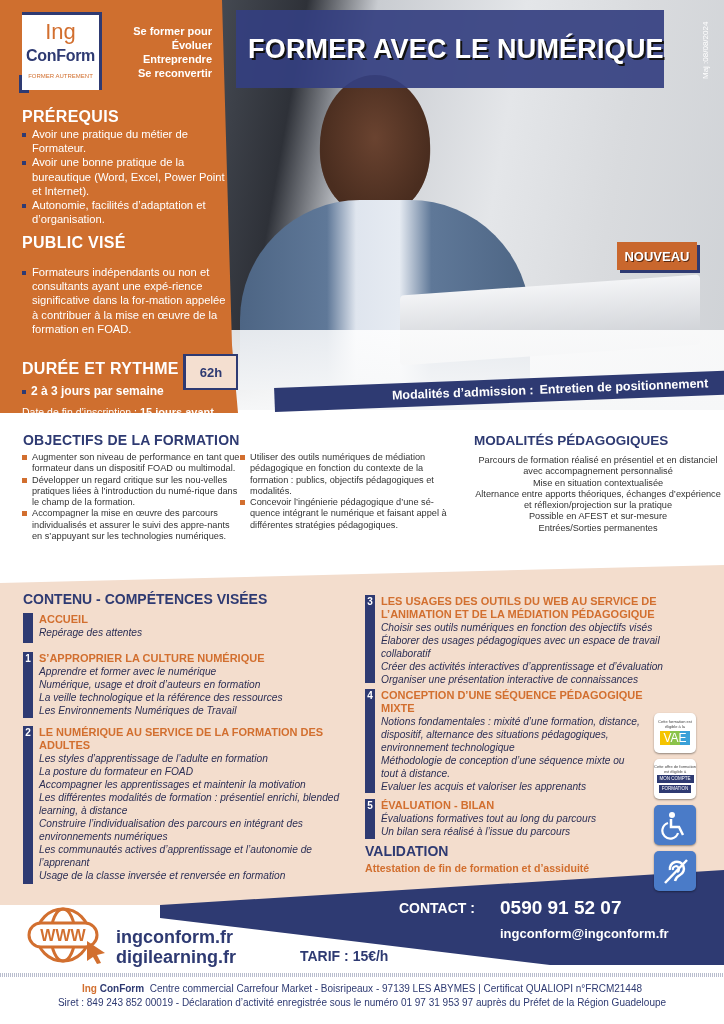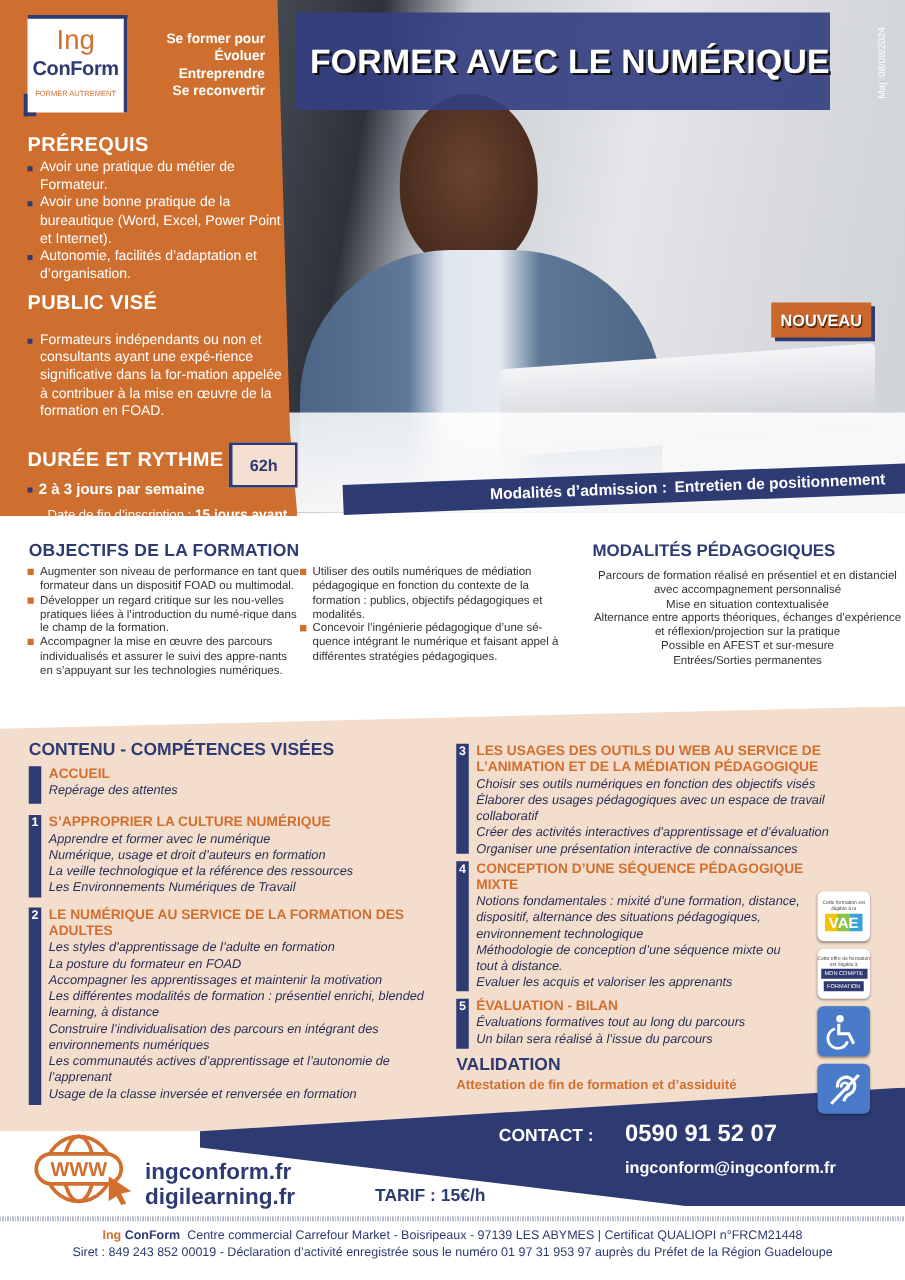--- a/index.html
+++ b/index.html
@@ -101,21 +101,21 @@
 
   .duree-h { position: absolute; left: 22px; top: 360px; }
   .duree-badge {
     position: absolute; left: 183px; top: 354px; width: 55px; height: 36px;
     background: #f4dfd0; border: 2px solid #2e3a72; border-left: 3px solid #2e3a72;
     color: #2e3a72; font-weight: 900; font-size: 13px;
     display: flex; align-items: center; justify-content: center;
   }
   .rythme { position: absolute; left: 22px; top: 384px; color: #fff; font-weight: 700; font-size: 12px; }
   .rythme .bul { display: inline-block; width: 4px; height: 4px; background: #2e3a72; margin-right: 5px; vertical-align: middle; }
-  .date-fin { position: absolute; left: 22px; top: 406px; color: #fff; font-size: 10.5px; white-space: nowrap; margin-left: 16px; }
+  .date-fin { position: absolute; left: 22px; top: 406px; color: #fff; font-size: 10.5px; white-space: nowrap; }
   .date-fin u { text-decoration: underline; }
   .date-fin b { font-weight: 700; font-size: 11px; }
 
   
   .obj-h {
     position: absolute; left: 23px; top: 432px;
     font-weight: 900; font-size: 14px; color: #2e3a72; letter-spacing: 0.2px;
   }
   .obj-col { position: absolute; list-style: none; font-size: 9.2px; line-height: 11.3px; color: #333; }
   .obj-col li { position: relative; padding-left: 10px; margin-bottom: 0; }
@@ -159,21 +159,21 @@
   .validation-h { position: absolute; left: 365px; top: 843px; font-weight: 900; font-size: 14px; color: #2e3a72; }
   .validation-t { position: absolute; left: 365px; top: 862px; font-weight: 900; font-size: 10.6px; color: #d26f2f; }
 
   .side-badges { position: absolute; left: 654px; top: 713px; width: 44px; }
   .sb {
     width: 42px; height: 40px; margin-bottom: 6px; border-radius: 5px;
     background: #fff; box-shadow: 0 1px 2px rgba(0,0,0,0.4);
     display: flex; flex-direction: column; align-items: center; justify-content: center;
     font-size: 4px; color: #444; text-align: center; line-height: 5px;
   }
-  .sb .vae { font-size: 12px; font-weight: 700; line-height: 14px; margin: 2px 0;
+  .sb .vae { font-size: 12px; font-weight: 400; line-height: 14px; margin: 2px 0;
     background: linear-gradient(90deg, #f5c400 0 33%, #8bc34a 33% 66%, #3aa0d8 66%); color: #fff; padding: 0 3px; }
   .sb .cpf { background: #2e3a72; color: #fff; font-size: 4.5px; line-height: 6px; padding: 1px 3px; margin: 1px 0; }
   .sb.blue { background: #4a7bc8; }
   .sb.blue svg { width: 30px; height: 30px; }
 
   
   .www {
     position: absolute; left: 25px; top: 905px; width: 84px; height: 60px;
   }
   .web1, .web2 { position: absolute; left: 116px; font-weight: 900; font-size: 18px; color: #2e3a72; }

